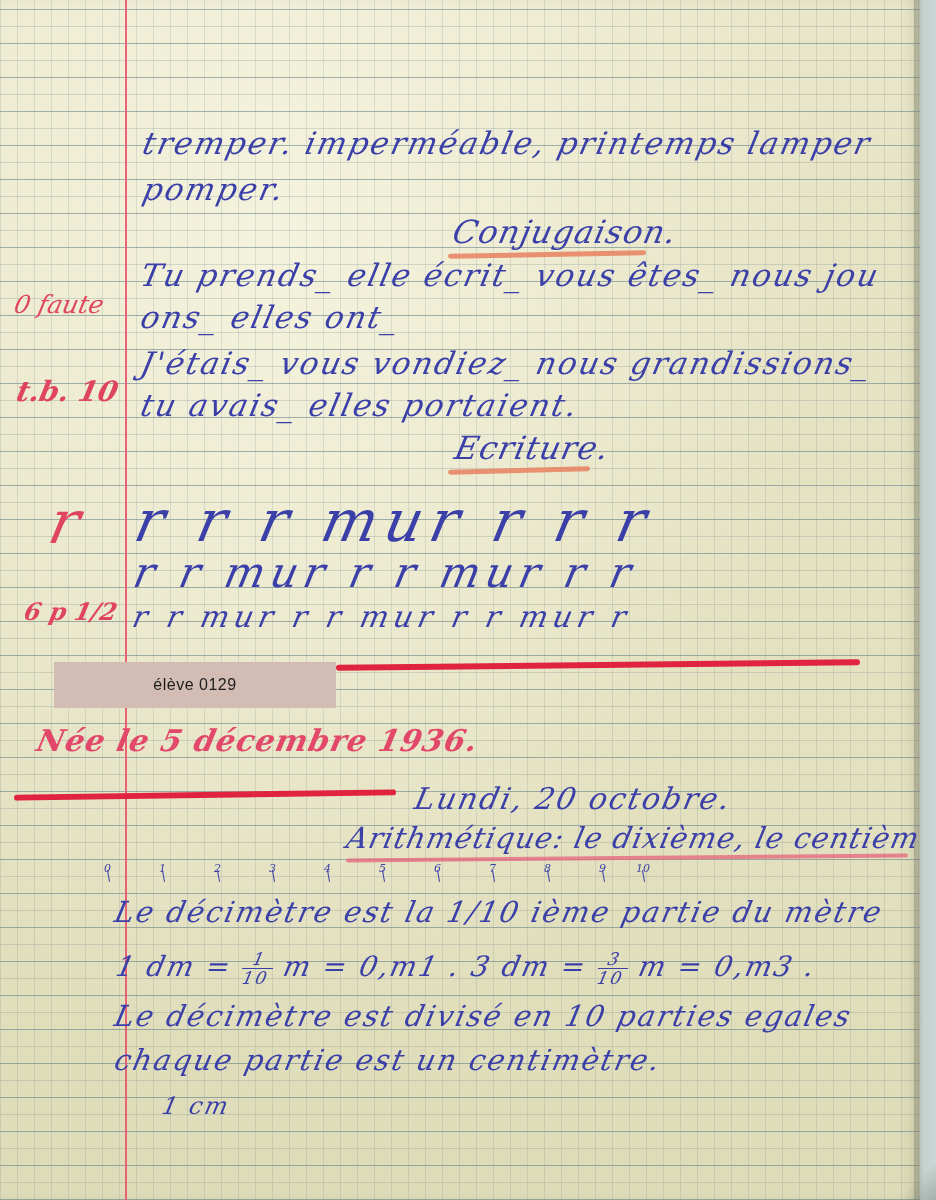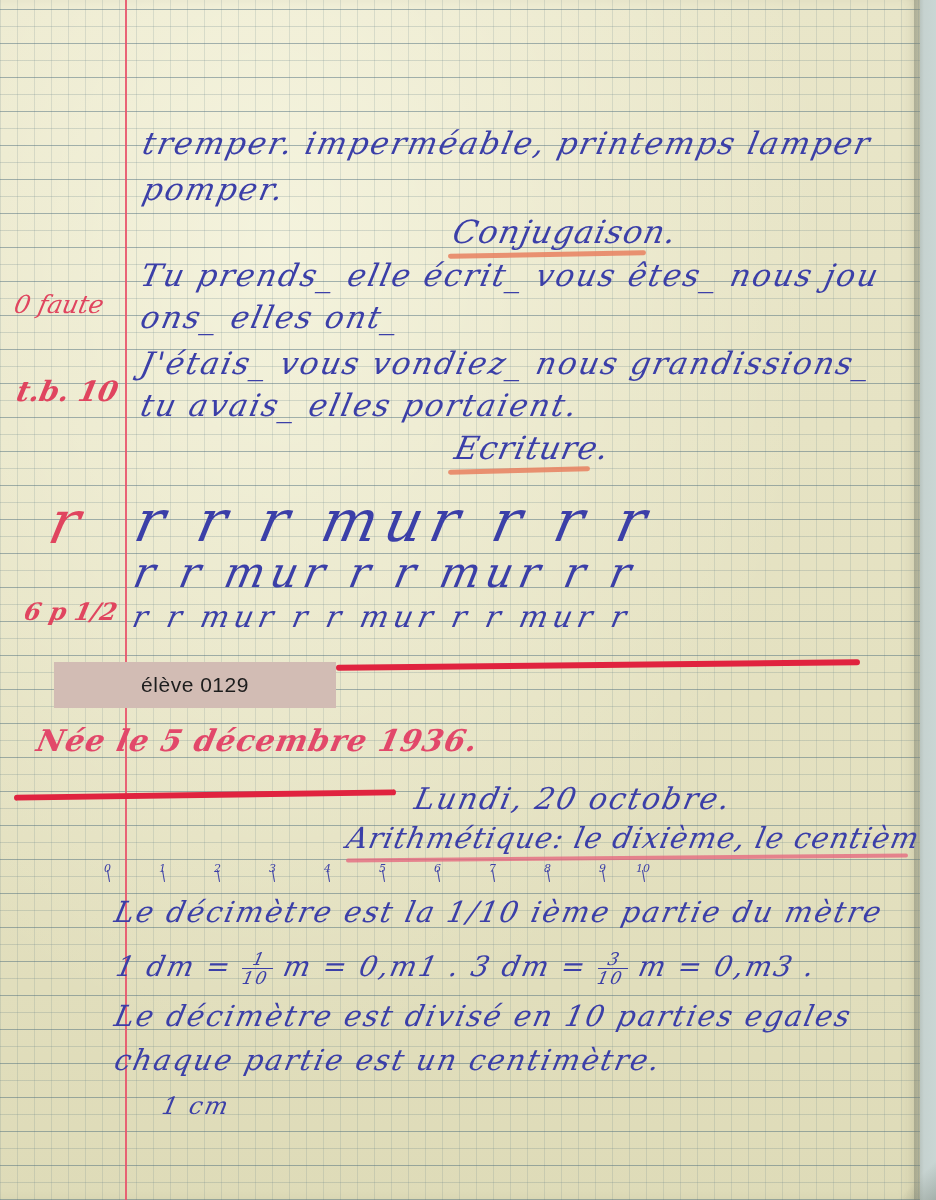--- a/index.html
+++ b/index.html
@@ -125,21 +125,21 @@
   .anon {
     position: absolute;
     background: #d2bcb4;
     display: flex;
     align-items: center;
     justify-content: center;
   }
   .anon span {
     font-family: "Liberation Sans", sans-serif;
     font-style: normal;
-    font-size: 21px;
+    font-size: 16px;
     color: #1d1d1d;
     letter-spacing: 0.5px;
   }
 
   
   .ruler {
     position: absolute;
     left: 108px;
     top: 866px;
     width: 560px;

